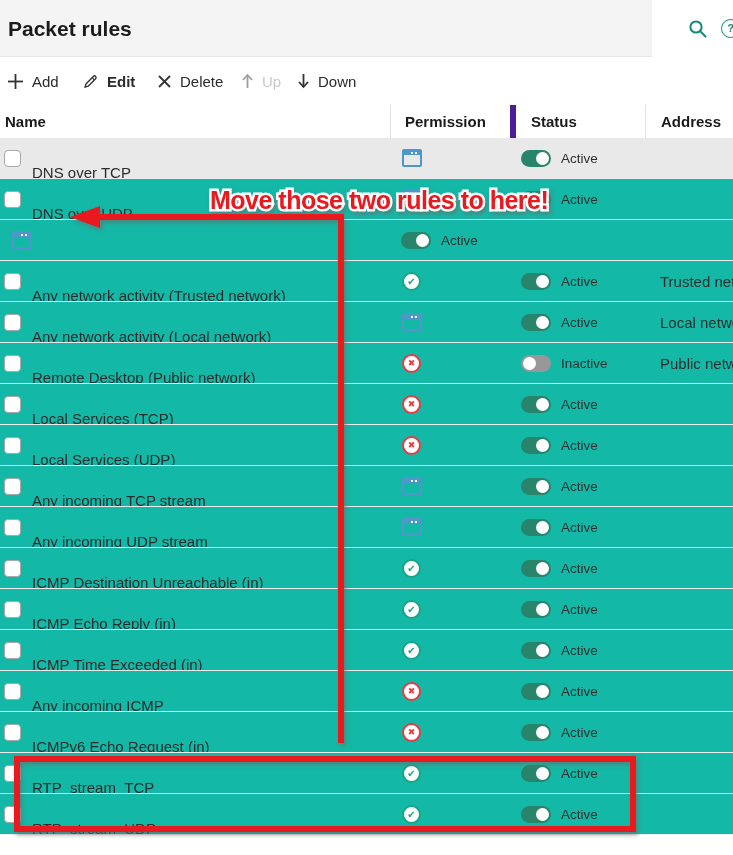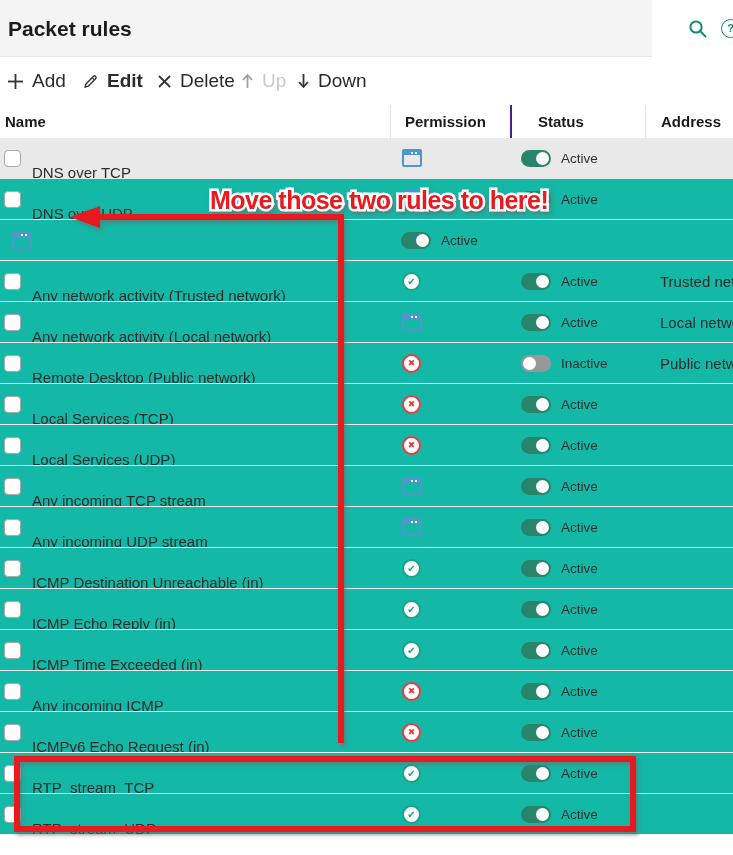--- a/index.html
+++ b/index.html
@@ -21,34 +21,34 @@
   .search-btn { left:688px; }
   .help-btn {
     left:721px; width:19px; height:19px; top:19px;
     border:1.7px solid #128a72; border-radius:50%;
     color:#128a72; font-size:11px; font-weight:700; text-align:center; line-height:15px;
   }
   
   .toolbar { position:absolute; left:0; top:57px; width:733px; height:48px; background:#fff; }
   .tb-btn {
     position:absolute; top:0; height:48px; display:flex; align-items:center; gap:8px;
-    background:none; border:none; font-family:inherit; font-size:19px; color:#2b2b2b; cursor:pointer;
+    background:none; border:none; font-family:inherit; font-size:15px; color:#2b2b2b; cursor:pointer;
   }
   .tb-add{left:7px;} .tb-edit{left:82px;font-weight:bold;} .tb-delete{left:157px;} .tb-up{left:241px;} .tb-down{left:297px;}
   .tb-up .tb-label { color:#c9c9c9; }
   
   .thead {
     position:absolute; left:0; top:105px; width:733px; height:33px;
     display:grid; grid-template-columns:390px 120px 135px 88px; align-items:center;
     font-size:15px; font-weight:700; color:#1a1a1a;
   }
   .thead .hcell { height:33px; line-height:33px; white-space:nowrap; overflow:hidden; }
   .thead .hcell:nth-child(1){ padding-left:5px; }
   .thead .hcell:nth-child(2){ padding-left:14px; border-left:1px solid #e2e2e2; }
-  .thead .hcell:nth-child(3){ padding-left:26px; border-left:2px solid #4c1d95; }
+  .thead .hcell:nth-child(3){ padding-left:15px; border-left:6px solid #4c1d95; }
   .thead .hcell:nth-child(4){ padding-left:15px; border-left:1px solid #e2e2e2; }
   
   .rows { position:absolute; left:0; top:138px; width:733px; }
   .row {
     width:733px; height:41px; display:grid; grid-template-columns:390px 120px 135px 88px;
     align-items:center; border-bottom:1px solid #ececec; background:#14b8a6; cursor:default;
   }
   .row.selected { background:#e9e9e9; }
   .cell { display:flex; align-items:center; height:100%; overflow:hidden; }
   .checkbox {

